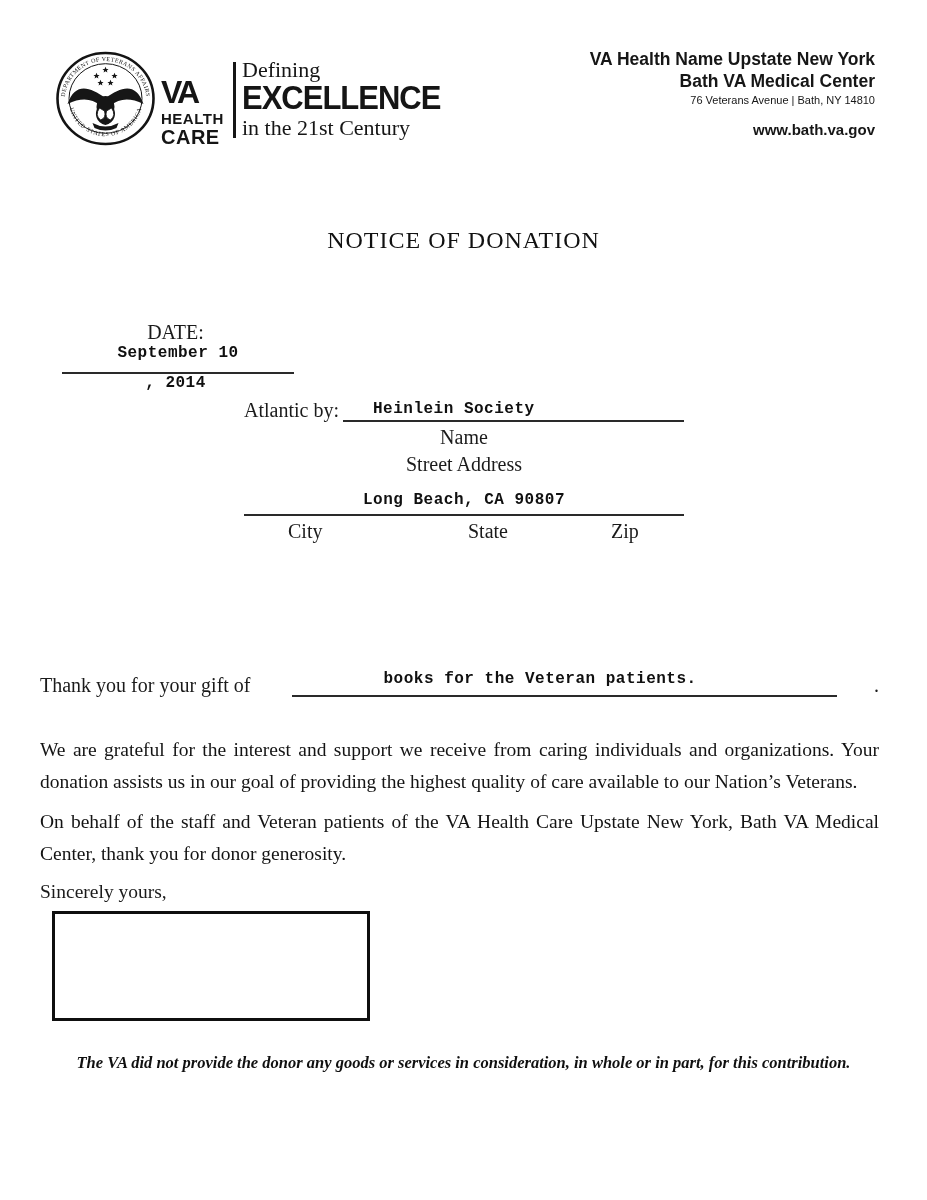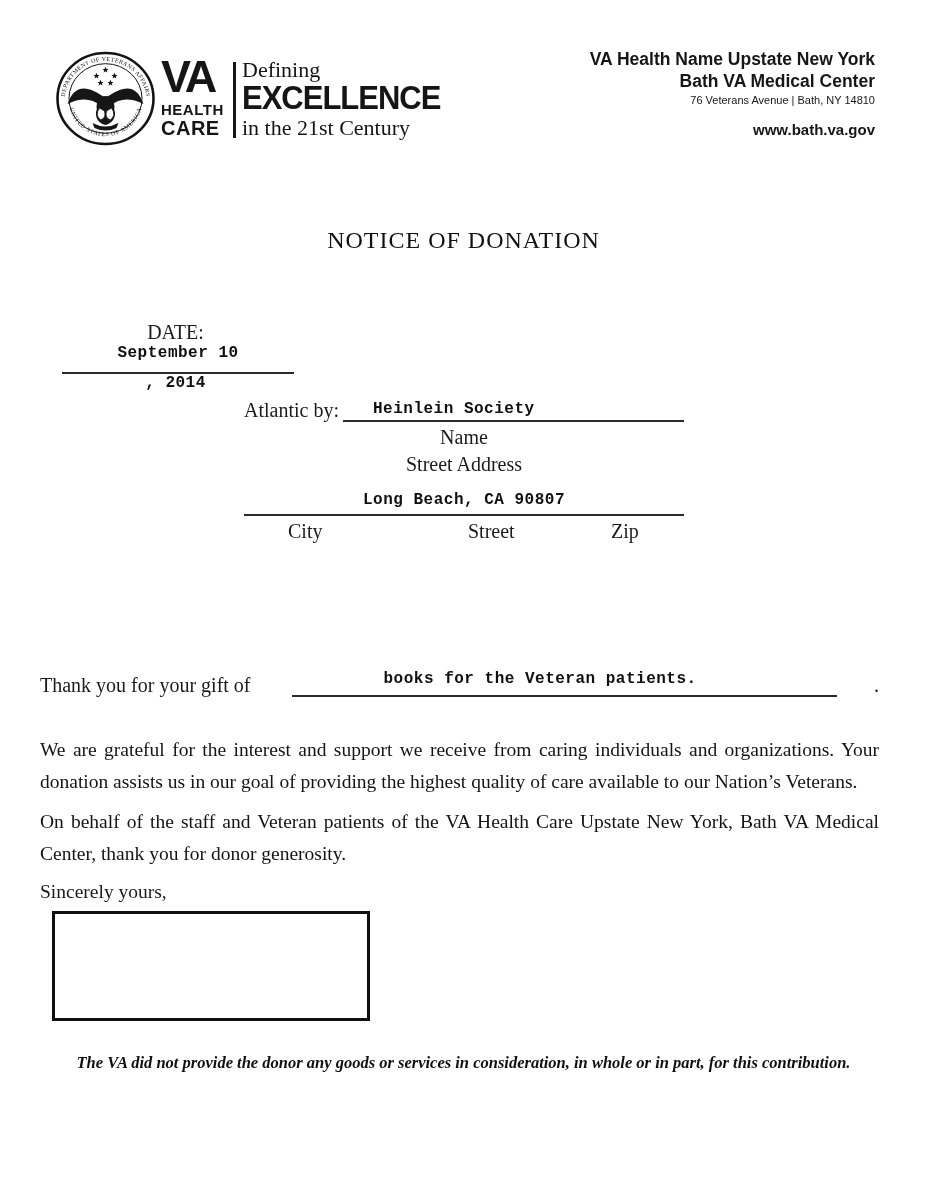--- a/index.html
+++ b/index.html
@@ -7,21 +7,21 @@
   .page {
     position:relative; width:927px; height:1200px; background:#ffffff;
     font-family:"Liberation Serif", serif; color:#1b1b1b; overflow:hidden;
   }
 
   
   .seal { position:absolute; left:55px; top:51px; width:101px; height:95px; }
 
   .va-logo { position:absolute; left:161px; top:59px; width:70px;
              font-family:"Liberation Sans", sans-serif; font-weight:900; color:#151515; }
-  .va-big   { font-size:45px; line-height:0.82; letter-spacing:-3px; }
+  .va-big   { font-size:32px; line-height:0.82; letter-spacing:-3px;margin-top:20px; }
   .va-health{ font-size:15px; letter-spacing:0.5px; margin-top:5px; }
   .va-care  { font-size:20px; letter-spacing:0.5px; line-height:1.0; }
 
   .logo-divider { position:absolute; left:233px; top:62px; width:3px; height:76px; background:#151515; }
 
   .tagline { position:absolute; left:242px; top:58px; color:#151515; }
   .tag-1 { font-size:22px; line-height:1.1; }
   .tag-2 { font-family:"Liberation Sans", sans-serif; font-weight:900; font-size:31px;
            letter-spacing:-1px; line-height:1.05; transform:scaleY(1.05); transform-origin:left top; }
   .tag-3 { font-size:22px; line-height:1.15; }
@@ -152,21 +152,21 @@
       <span class="flabel">Atlantic by:</span>
       <span class="fline typed">Heinlein Society</span>
     </div>
     <div class="fcaption">Name</div>
 
     <div class="fcaption">Street Address</div>
 
     <div class="ffull typed">Long Beach, CA 90807</div>
     <div class="fcaptions">
       <span class="cap-city">City</span>
-      <span class="cap-state">Street</span>
+      <span class="cap-state">State</span>
       <span class="cap-zip">Zip</span>
     </div>
   </div>
 
   <div class="gift-line">
     <span class="gift-prefix">Thank you for your gift of</span>
     <span class="gift-fill"><span class="gift-value typed">books for the Veteran patients.</span></span>
     <span class="gift-period">.</span>
   </div>
 

